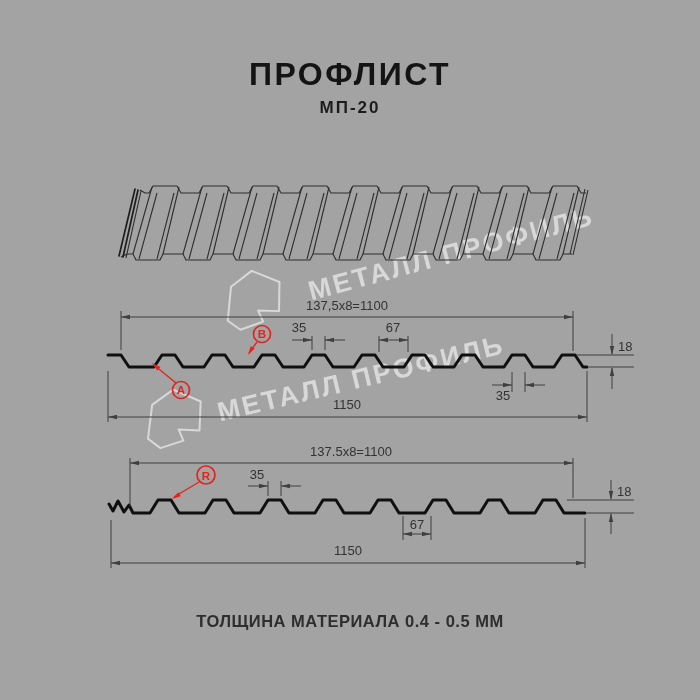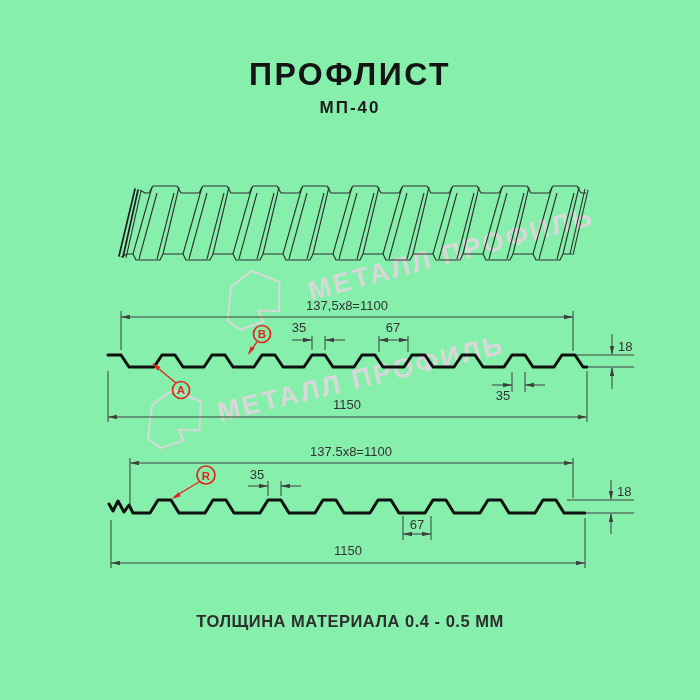--- a/index.html
+++ b/index.html
@@ -1,20 +1,20 @@
 <!DOCTYPE html>
 <html style="--red: #e3231d; --line: #3f3f3f; --profile: #101010; --wm: #d8d8d8;"><head>
 <meta charset="utf-8">
 <style>
   :root{
     --red:#e3231d; --line:#3f3f3f; --profile:#101010; --wm:#d8d8d8; --txt:#2e2e2e;
   }
   html,body{margin:0;padding:0;background:#ffffff;}
   body{width:700px;height:700px;font-family:"Liberation Sans", sans-serif;}
-  .stage{position:relative;width:700px;height:700px;background:#86efac;overflow:hidden;}
+  .stage{position:relative;width:700px;height:700px;background:#a3a3a3;overflow:hidden;}
   .title{position:absolute;top:56px;left:0;width:100%;text-align:center;
          font-size:32px;font-weight:700;letter-spacing:2.5px;color:#141414;}
   .subtitle{position:absolute;top:98px;left:0;width:100%;text-align:center;
          font-size:17px;font-weight:600;letter-spacing:2px;color:#1c1c1c;}
   .footnote{position:absolute;top:612px;left:0;width:100%;text-align:center;
          font-size:16.5px;font-weight:600;letter-spacing:.5px;color:var(--txt);}
   svg.drawing{position:absolute;left:0;top:0;}
   .pline{fill:none;stroke:var(--profile);stroke-width:3;stroke-linejoin:round;stroke-linecap:round;}
   .thin{fill:none;stroke:var(--line);stroke-width:1;}
   .persp{fill:none;stroke:#2e2e2e;stroke-width:1.1;stroke-linejoin:round;}
@@ -27,21 +27,21 @@
   .redtxt{fill:var(--red);font-size:11.5px;font-weight:700;text-anchor:middle;}
   .wmtxt{fill:var(--wm);font-size:27px;font-weight:700;letter-spacing:2.5px;}
   .wmshape{fill:none;stroke:var(--wm);stroke-width:2;stroke-linejoin:round;}
 </style>
 </head>
 <body>
 
 <div class="stage">
 
   <div class="title">ПРОФЛИСТ</div>
-  <div class="subtitle">МП-40</div>
+  <div class="subtitle">МП-20</div>
 
   <svg class="drawing" width="700" height="700" viewBox="0 0 700 700">
 
     <g>
       <g transform="translate(224,330) rotate(-15)">
         <path class="wmshape" d="M6,-8 L18,-40 L42,-50 L66,-32 L58,-4 L38,-10 L40,2 L16,4 Z"></path>
         <text class="wmtxt" x="92" y="-6">МЕТАЛЛ ПРОФИЛЬ</text>
       </g>
     </g>
 

